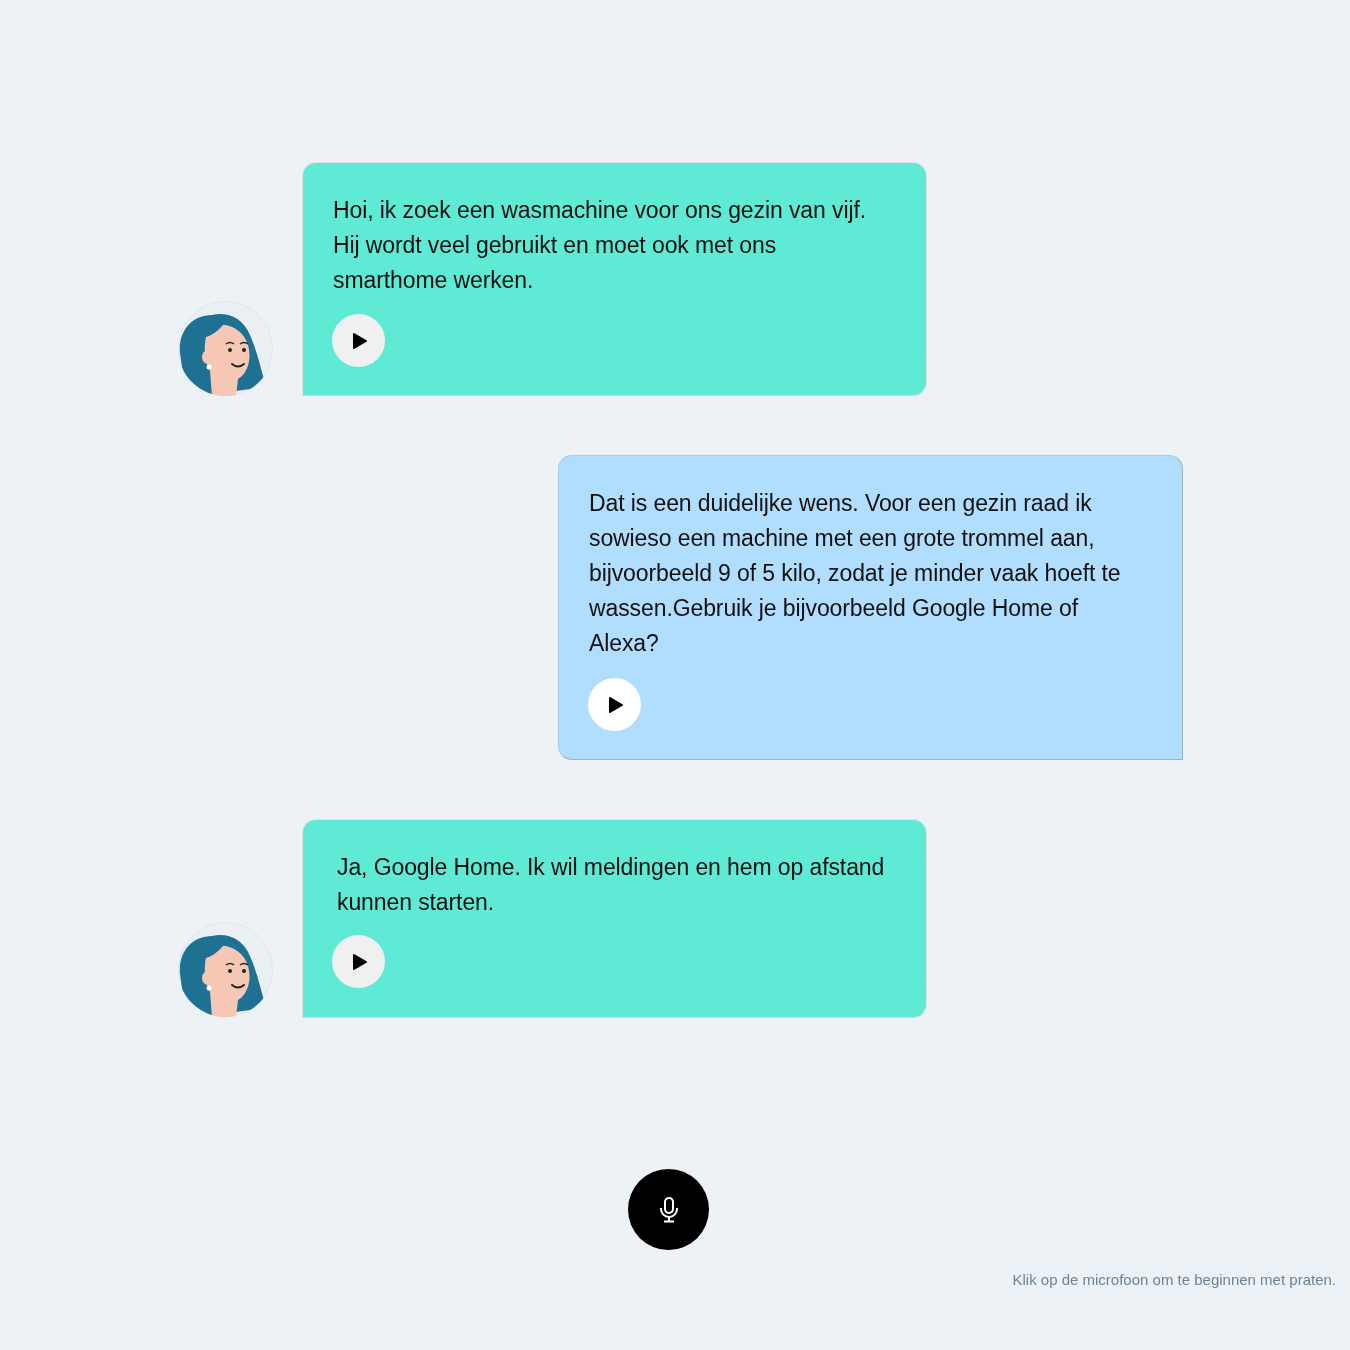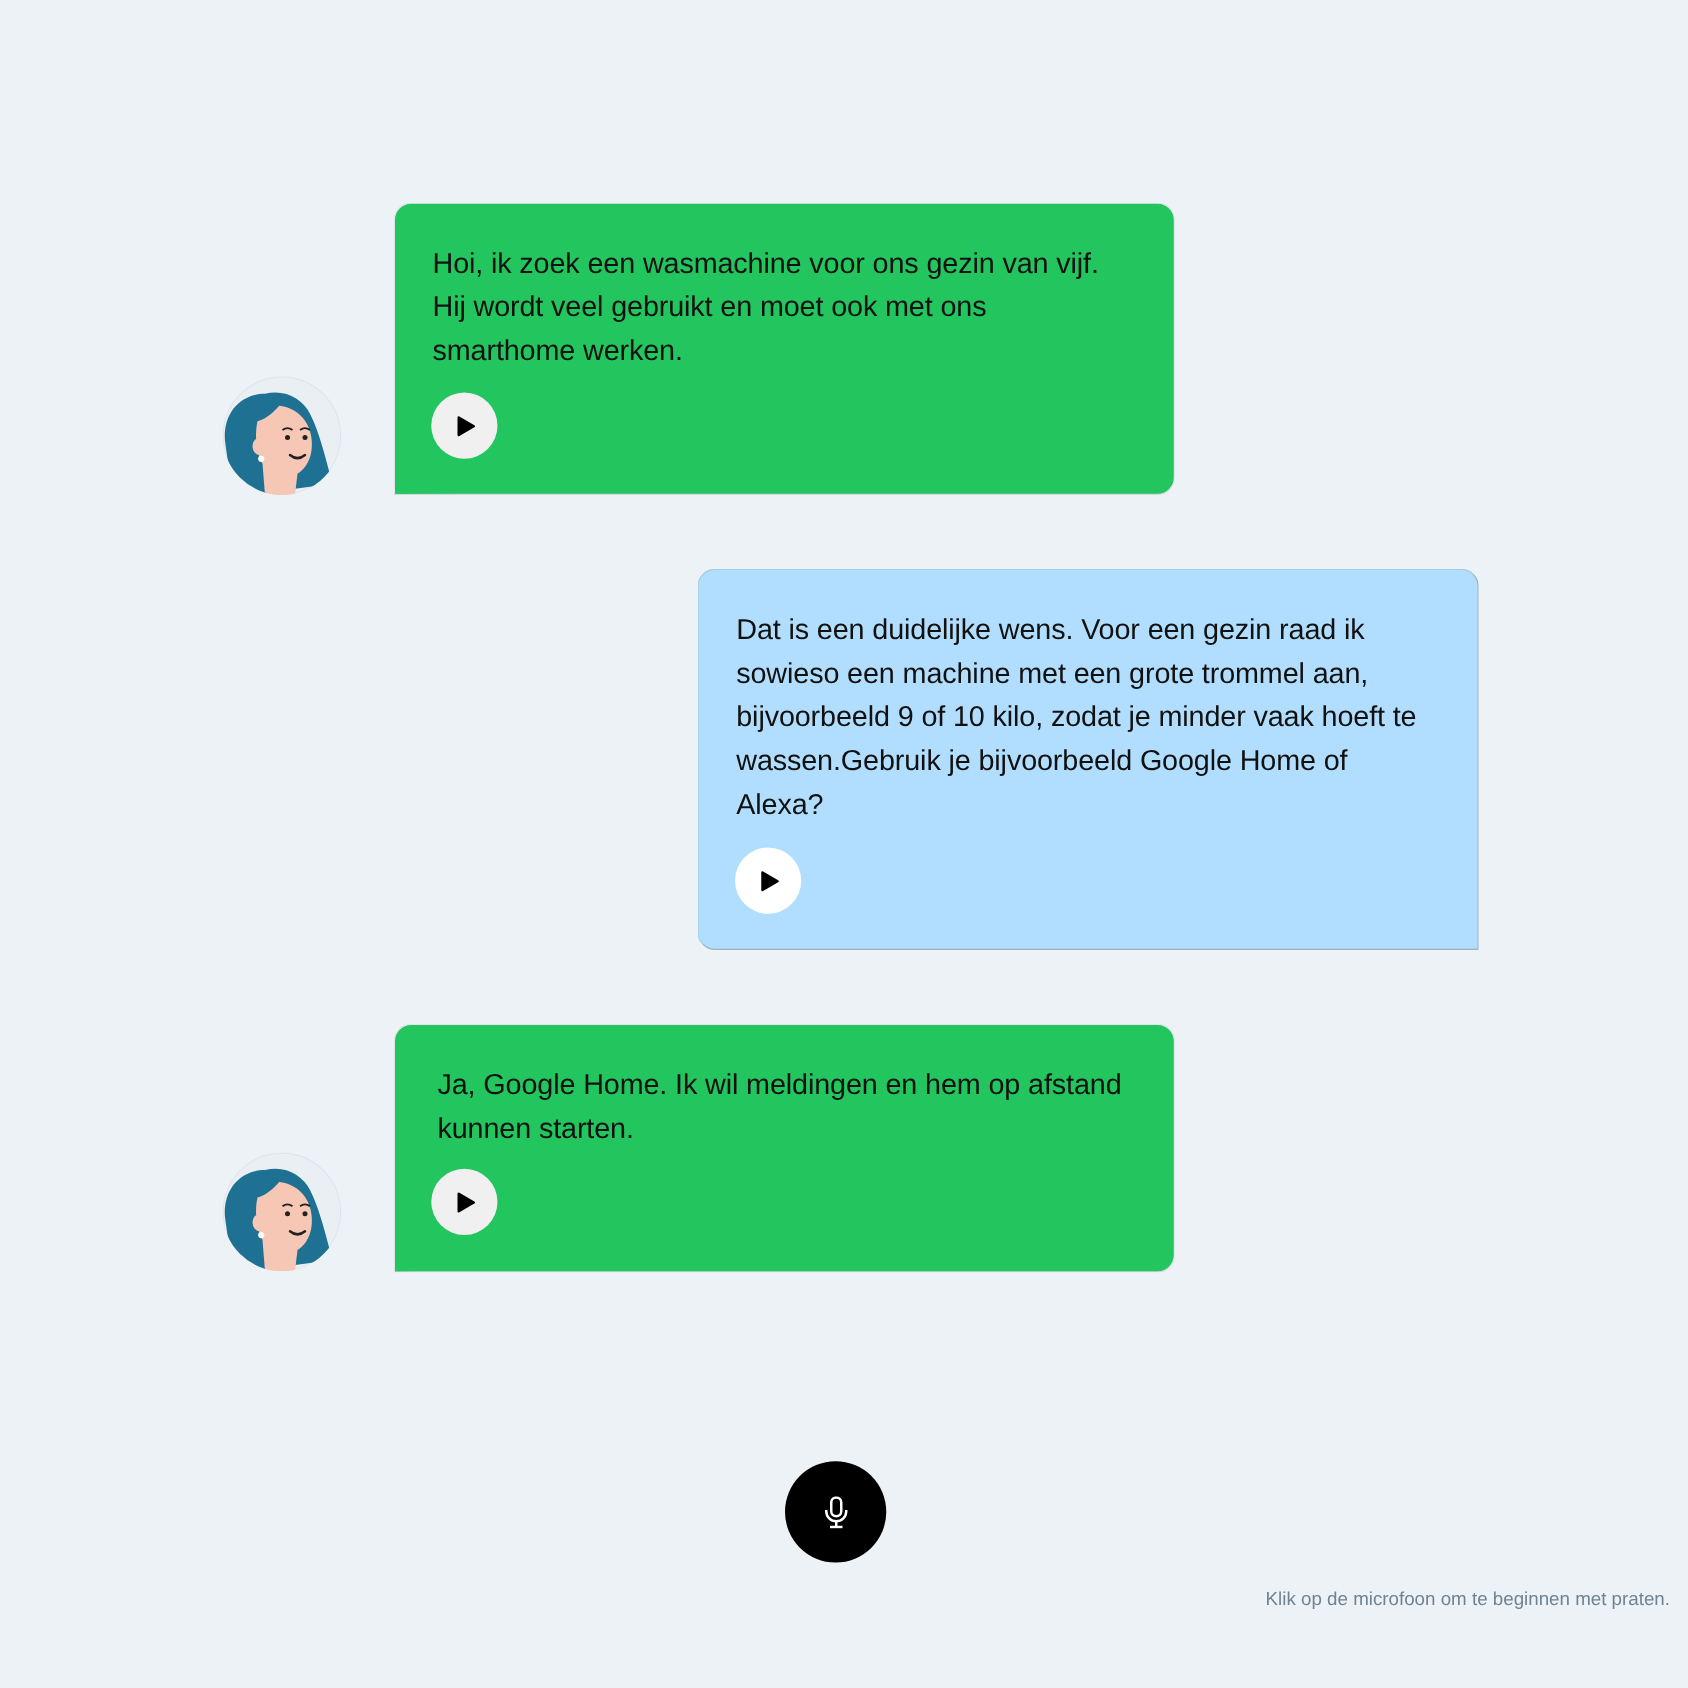--- a/index.html
+++ b/index.html
@@ -1,20 +1,20 @@
 <!DOCTYPE html>
 <html><head>
 <meta charset="utf-8">
 <style>
   html, body { margin:0; padding:0; }
   body { width:1350px; height:1350px; background:#edf2f6; position:relative; overflow:hidden;
          font-family:"Liberation Sans", "DejaVu Sans", sans-serif; }
   .bubble { position:absolute; box-sizing:border-box; padding:30px 30px 0 30px; }
   .bubble p { margin:0; font-size:23px; line-height:35px; color:#111; letter-spacing:-0.1px; }
-  .bubble.user { background:#22c55e; border-radius:14px 14px 14px 0; border:1px solid #dfe4e9; border-bottom-color:#cfd6dd;margin-left:13px; }
+  .bubble.user { background:#5eead4; border-radius:14px 14px 14px 0; border:1px solid #dfe4e9; border-bottom-color:#cfd6dd; }
   .bubble.bot { background:#b1defe; border-radius:14px 14px 0 14px; border:1px solid #a5cde8; border-right-color:#9ab3c4; border-bottom-color:#9ab3c4; }
   .play { position:absolute; width:53px; height:53px; border-radius:50%; border:none; padding:0; cursor:pointer;
           display:flex; align-items:center; justify-content:center; }
   .user .play { background:#f0f0f0; }
   .bot .play { background:#ffffff; }
   .avatar { position:absolute; width:95px; height:95px; border-radius:50%; background:#e8eef2; overflow:hidden; }
   .mic { position:absolute; left:628px; top:1169px; width:81px; height:81px; border-radius:50%; background:#000;
          border:none; padding:0; cursor:pointer; display:flex; align-items:center; justify-content:center; }
   .hint { position:absolute; left:0; width:1336px; top:1271px; text-align:right; font-size:15px; color:#6f8393; }
 </style>
@@ -39,21 +39,21 @@
 <div class="bubble user" style="left:302px; top:162px; width:625px; height:234px;">
   <p>Hoi, ik zoek een wasmachine voor ons gezin van vijf. Hij wordt veel gebruikt en moet ook met ons smarthome werken.</p>
   <button class="play" style="left:29px; top:151px;">
     <svg width="18" height="18" viewBox="0 0 18 18">
         <path d="M4 2 L16 9 L4 16 Z" fill="#000" stroke="#000" stroke-width="2" stroke-linejoin="round"></path>
       </svg>
   </button>
 </div>
 
 <div class="bubble bot" style="left:558px; top:455px; width:625px; height:305px;">
-  <p>Dat is een duidelijke wens. Voor een gezin raad ik sowieso een machine met een grote trommel aan, bijvoorbeeld 9 of 10 kilo, zodat je minder vaak hoeft te wassen.Gebruik je bijvoorbeeld Google Home of Alexa?</p>
+  <p>Dat is een duidelijke wens. Voor een gezin raad ik sowieso een machine met een grote trommel aan, bijvoorbeeld 9 of 5 kilo, zodat je minder vaak hoeft te wassen.Gebruik je bijvoorbeeld Google Home of Alexa?</p>
   <button class="play" style="left:29px; top:222px;">
     <svg width="18" height="18" viewBox="0 0 18 18">
         <path d="M4 2 L16 9 L4 16 Z" fill="#000" stroke="#000" stroke-width="2" stroke-linejoin="round"></path>
       </svg>
   </button>
 </div>
 
 <div class="avatar" style="left:178px; top:922px;">
   <svg width="95" height="95" viewBox="0 0 95 95">
     <circle cx="47.5" cy="47.5" r="47" fill="#e9eff3" stroke="#dfe6eb"></circle>

